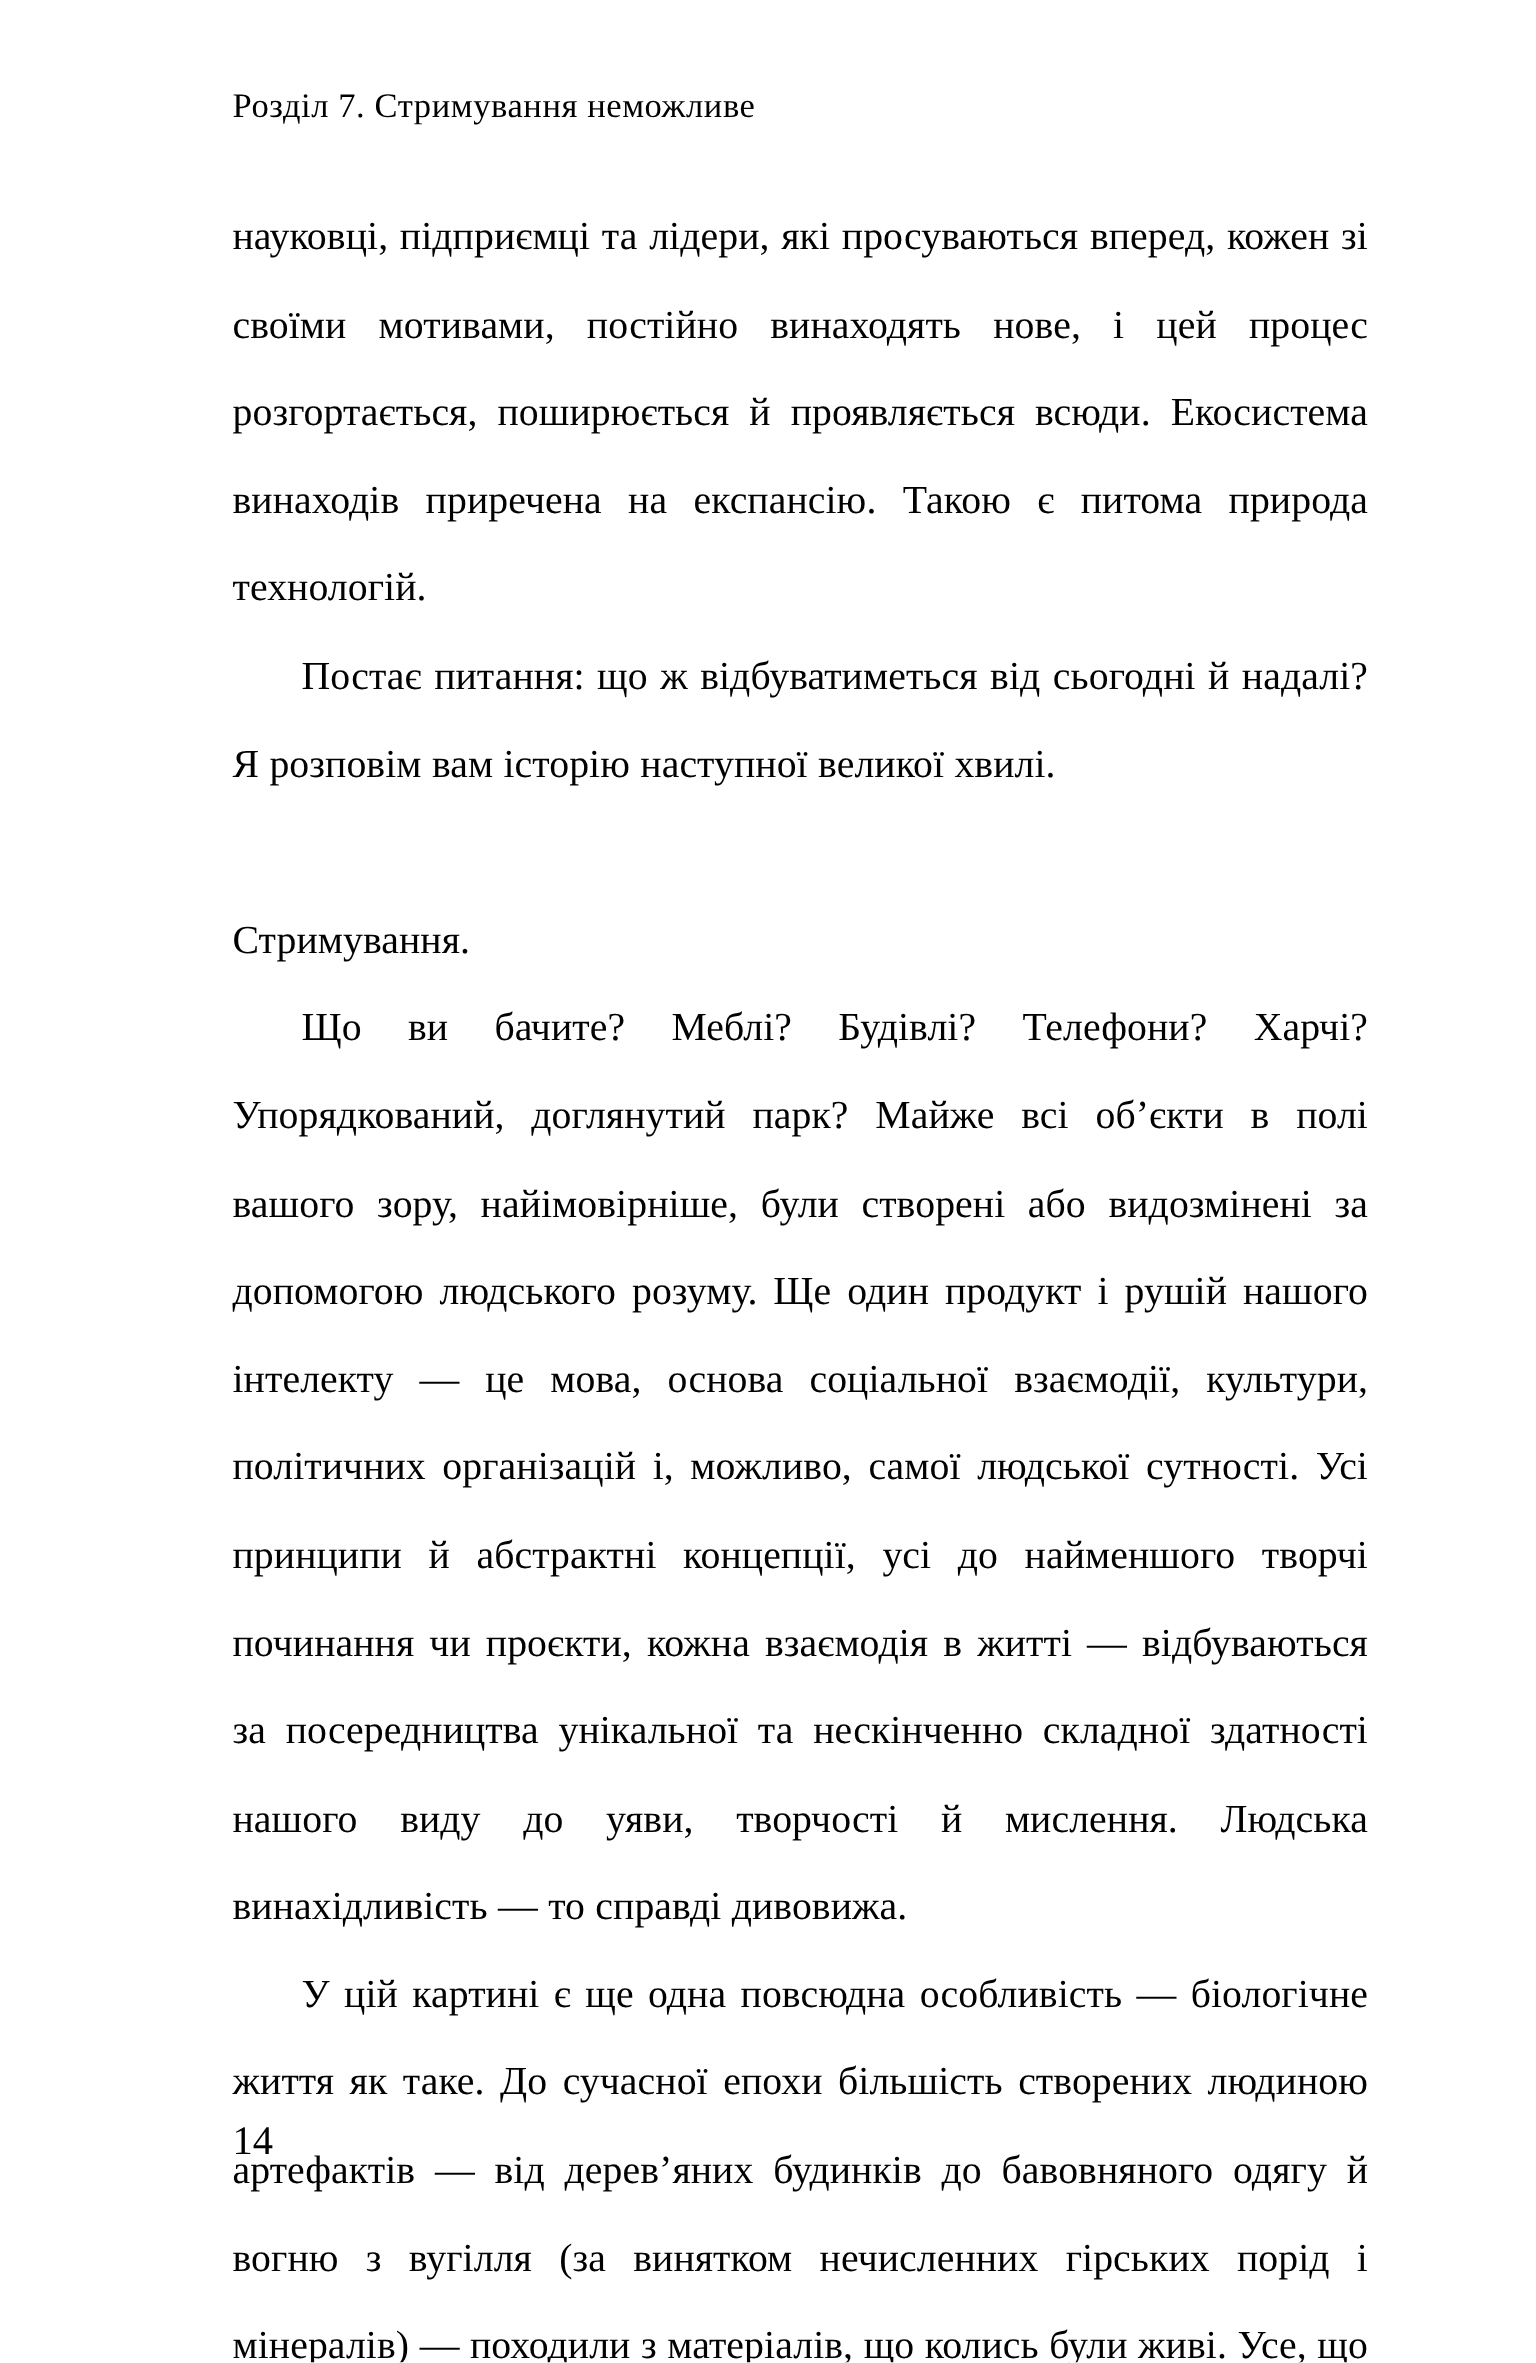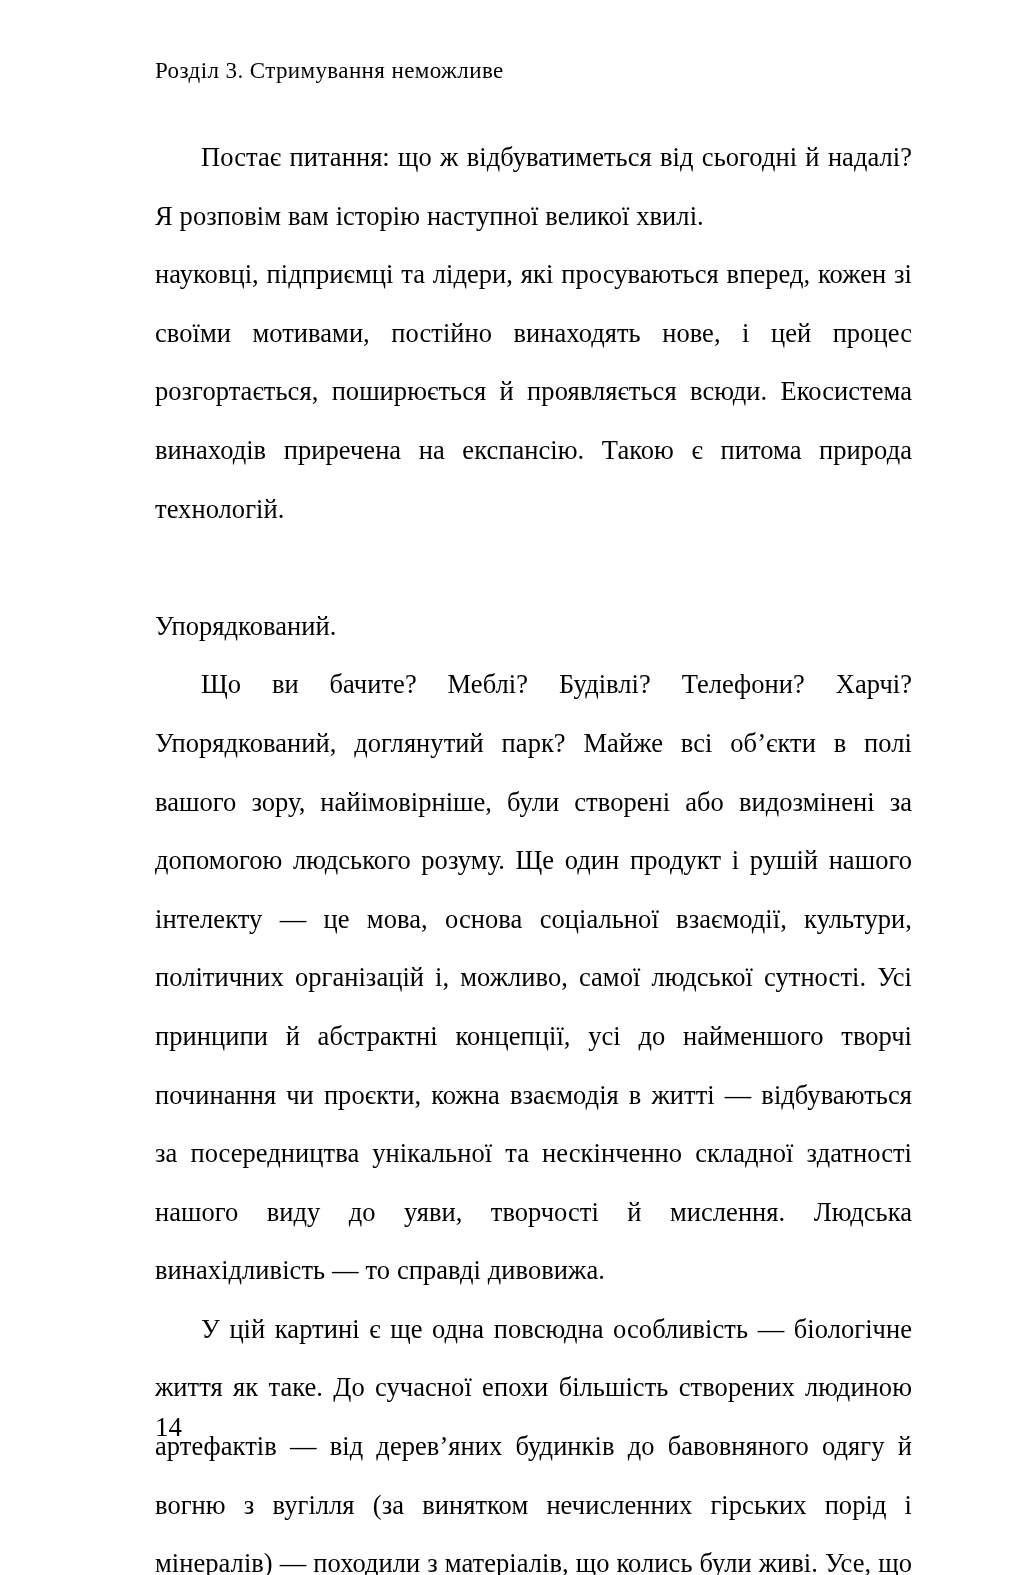--- a/index.html
+++ b/index.html
@@ -78,31 +78,31 @@
     font-size: 27px;
     line-height: 34px;
     color: #000;
   }
 </style>
 </head>
 <body>
 
 <div class="page">
 
-  <div class="running-head">Розділ 3. Стримування неможливе</div>
+  <div class="running-head">Розділ 7. Стримування неможливе</div>
 
   <div class="textblock">
 
+    <p class="para noindent lastflush">науковці, підприємці та лідери, які просуваються вперед, кожен зі своїми мотивами, постійно винаходять нове, і цей процес розгортається, поширюється й проявляється всюди. Екосистема винаходів приречена на експансію. Такою є питома природа технологій.</p>
+
     <p class="para indent lastflush">Постає питання: що ж відбуватиметься від сьогодні й надалі? Я розповім вам історію наступної великої хвилі.</p>
-
-    <p class="para noindent lastflush">науковці, підприємці та лідери, які просуваються вперед, кожен зі своїми мотивами, постійно винаходять нове, і цей процес розгортається, поширюється й проявляється всюди. Екосистема винаходів приречена на експансію. Такою є питома природа технологій.</p>
 
     <div class="blank-line"></div>
 
-    <p class="para noindent lastflush">Упорядкований.</p>
+    <p class="para noindent lastflush">Стримування.</p>
 
     <p class="para indent lastflush">Що ви бачите? Меблі? Будівлі? Телефони? Харчі? Упорядкований, доглянутий парк? Майже всі об’єкти в полі вашого зору, найімовірніше, були створені або видозмінені за допомогою людського розуму. Ще один продукт і рушій нашого інтелекту — це мова, основа соціальної взаємодії, культури, політичних організацій і, можливо, самої людської сутності. Усі принципи й абстрактні концепції, усі до найменшого творчі починання чи проєкти, кожна взаємодія в житті — відбуваються за посередництва унікальної та нескінченно складної здатності нашого виду до уяви, творчості й мислення. Людська винахідливість — то справді дивовижа.</p>
 
     <p class="para indent lastflush">У цій картині є ще одна повсюдна особливість — біологічне життя як таке. До сучасної епохи більшість створених людиною артефактів — від дерев’яних будинків до бавовняного одягу й вогню з вугілля (за винятком нечисленних гірських порід і мінералів) — походили з матеріалів, що колись були живі. Усе, що з’явилося у світі після того, прийшло від нас і також зумовлене тим фактом, що ми — біологічні істоти.</p>
 
   </div>
 
   <div class="folio">14</div>
 
 </div>

